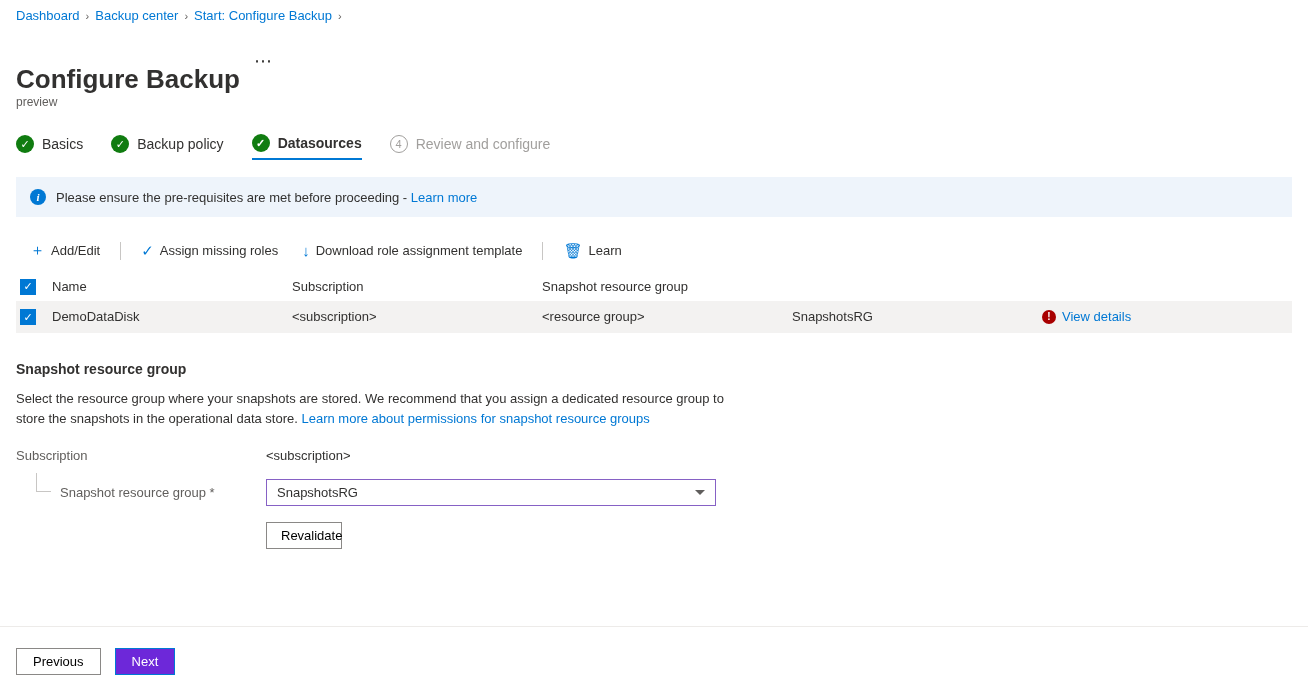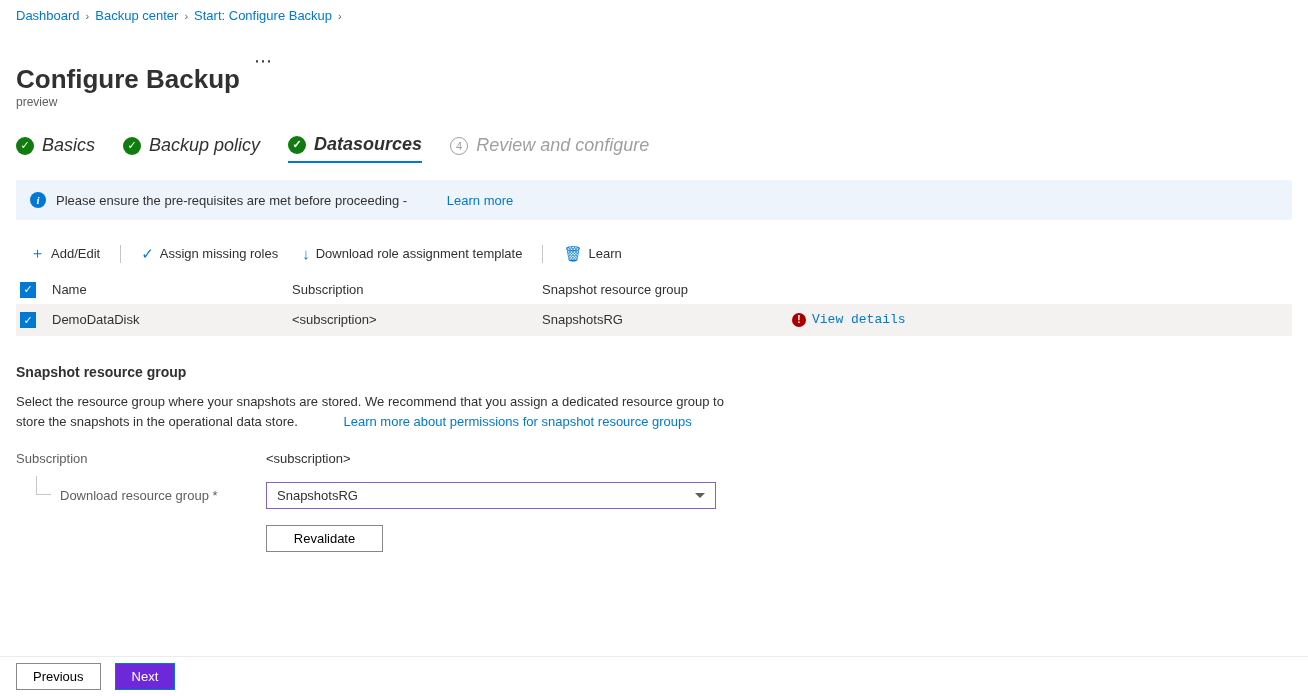--- a/index.html
+++ b/index.html
@@ -41,42 +41,42 @@
       border-bottom: 1px solid transparent;
     }
     .step {
       display: flex;
       align-items: center;
       gap: 8px;
       padding-bottom: 6px;
       cursor: pointer;
     }
     .step.active { border-bottom: 2px solid #0078d4; font-weight: 600; }
-    .step .label { font-size: 18px; color: #323130; font-style: italic; }
+    .step .label { font-size: 14px; color: #323130; }
     .step.disabled .label { color: #a19f9d; }
     .check-circle {
       width: 18px; height: 18px; border-radius: 50%;
       background: #107c10; display: inline-flex; align-items: center; justify-content: center;
       color: #fff; font-size: 11px;
     }
     .num-circle {
       width: 18px; height: 18px; border-radius: 50%;
       border: 1px solid #a19f9d; display: inline-flex; align-items: center; justify-content: center;
       color: #a19f9d; font-size: 11px;
     }
     .info-banner {
       background: #eef4fb;
       padding: 12px 14px;
       display: flex;
       align-items: center;
       gap: 10px;
       margin: 8px 0 12px 0;
       font-size: 13px;
     }
-    .info-banner a { color: #0078d4; text-decoration: none; margin-left: 36px; }
+    .info-banner a { color: #0078d4; text-decoration: none; }
     .info-icon {
       width: 16px; height: 16px; border-radius: 50%;
       background: #0078d4; color: #fff;
       display: inline-flex; align-items: center; justify-content: center;
       font-size: 11px; font-weight: bold;
       font-style: italic; font-family: Georgia, serif;
     }
     .toolbar {
       display: flex;
       align-items: center;
@@ -119,24 +119,24 @@
       color: #fff; font-size: 11px;
       cursor: pointer;
     }
     .readiness { display: flex; align-items: center; gap: 6px; }
     .err-circle {
       width: 14px; height: 14px; border-radius: 50%;
       background: #a80000; color: #fff;
       display: inline-flex; align-items: center; justify-content: center;
       font-size: 10px; font-weight: bold;
     }
-    .link { color: #0078d4; cursor: pointer; font-family: Liberation Mono, monospace; }
+    .link { color: #0078d4; cursor: pointer; }
     .section-title { font-weight: 600; font-size: 14px; margin: 28px 0 12px 0; }
     .section-desc { font-size: 13px; color: #323130; line-height: 1.5; max-width: 720px; }
-    .section-desc a { color: #0078d4; text-decoration: none; margin-left: 42px; }
+    .section-desc a { color: #0078d4; text-decoration: none; }
     .form-grid {
       display: grid;
       grid-template-columns: 250px 460px;
       row-gap: 16px;
       margin-top: 20px;
       align-items: center;
     }
     .form-label { font-size: 13px; color: #605e5c; }
     .form-label.indent { padding-left: 44px; position: relative; }
     .form-label.indent::before {
@@ -172,33 +172,34 @@
     }
     .btn-primary {
       background: #6d28d9;
       color: #fff;
       border-color: #0078d4;
     }
     .footer {
       position: fixed;
       bottom: 0; left: 0;
       background: #fff;
-      padding: 6px 16px;
+      padding: 21px 16px;
       display: flex;
       gap: 14px;
       border-top: 1px solid #edebe9;
       width: 100%;
     }
     .small-btn {
       border: 1px solid #8a8886;
       background: #fff;
       padding: 5px 14px;
       cursor: pointer;
       font-size: 13px;
-      width: 117px;
+      width: 76px;
+      text-align: right;
     }
   </style>
 </head>
 <body>
 
 <div class="breadcrumb">
   <a>Dashboard</a>
   <span class="sep">›</span>
   <a>Backup center</a>
   <span class="sep">›</span>
@@ -264,39 +265,40 @@
   <div class="table-header">
     <div><span class="checkbox">✓</span></div>
     <div>Name</div>
     <div>Subscription</div>
     <div>Snapshot resource group</div>
   </div>
   <div class="table-row">
     <div><span class="checkbox">✓</span></div>
     <div>DemoDataDisk</div>
     <div>&lt;subscription&gt;</div>
+    <div>&lt;resource group&gt;</div>
     <div>SnapshotsRG</div>
     <div class="readiness">
       <span class="err-circle">!</span>
       <span class="link">View details</span>
     </div>
   </div>
 </div>
 
 <div class="section-title">Snapshot resource group</div>
 <div class="section-desc">
   <span>Select the resource group where your snapshots are stored. We recommend that you assign a dedicated resource group to store the snapshots in the operational data store. </span>
   <a>Learn more about permissions for snapshot resource groups</a>
 </div>
 
 <div class="form-grid">
   <div class="form-label">Subscription</div>
   <div>&lt;subscription&gt;</div>
 
-  <div class="form-label indent">Download resource group *</div>
+  <div class="form-label indent">Snapshot resource group *</div>
   <div>
     <div class="select-box">
       <span>SnapshotsRG</span>
       <span class="chev-down"></span>
     </div>
   </div>
 
   <div></div>
   <div>
     <button class="small-btn">Revalidate</button>

